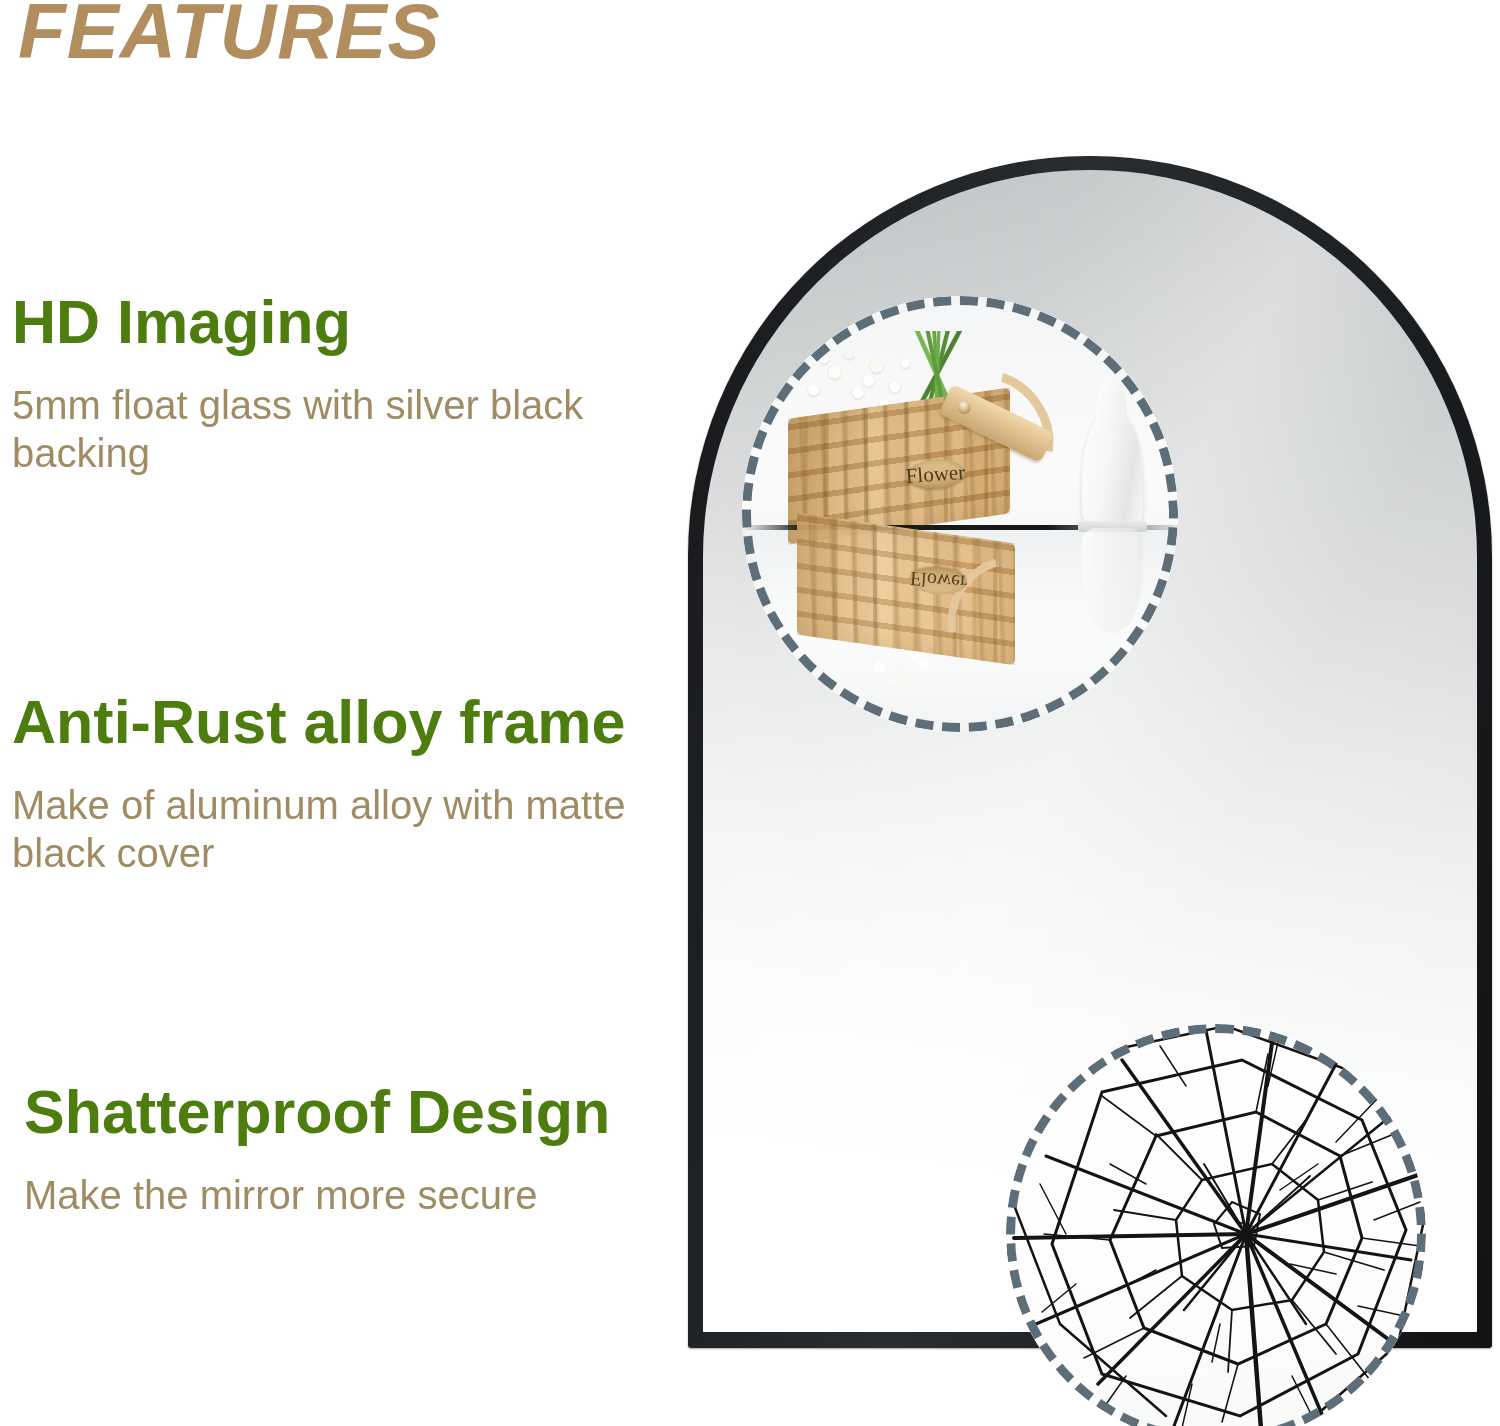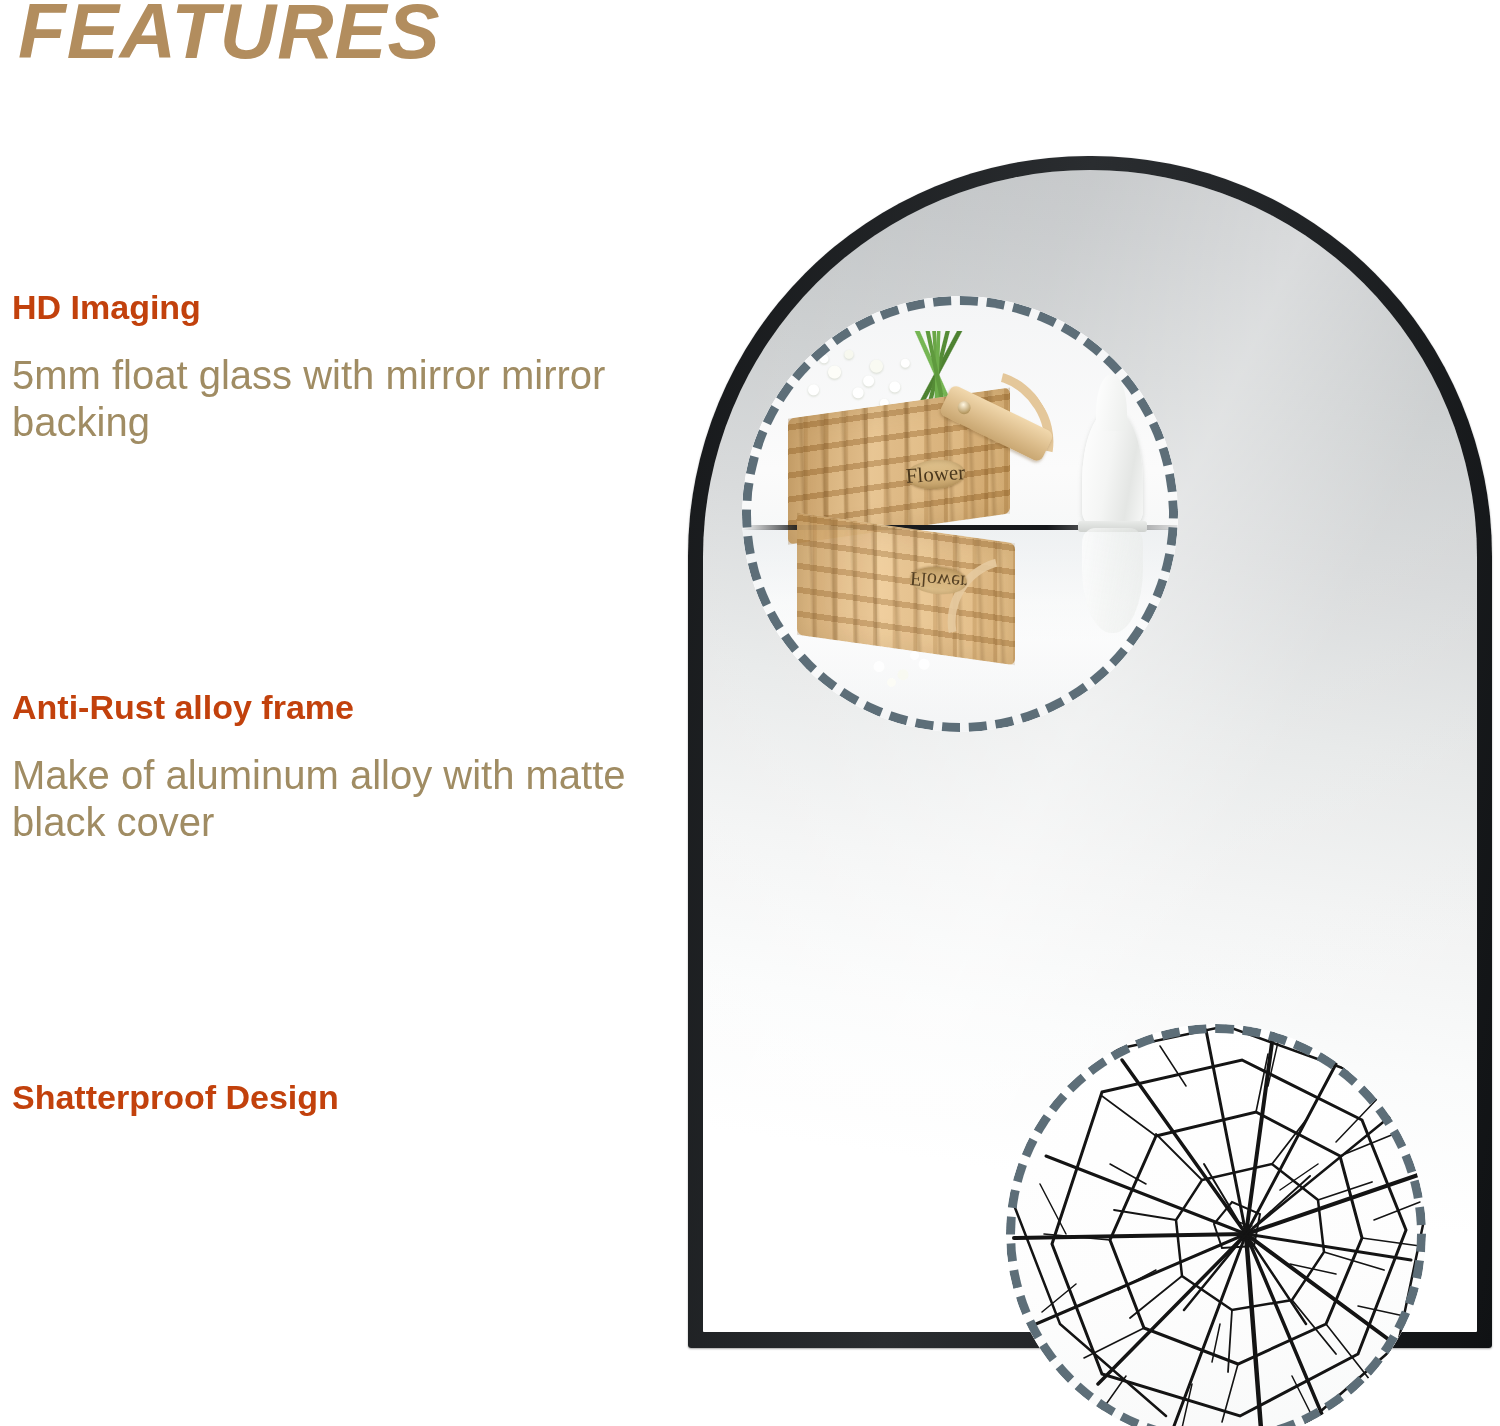--- a/index.html
+++ b/index.html
@@ -30,38 +30,38 @@
     line-height: 1;
   }
 
   
   .feature-block {
     position: absolute;
     left: 12px;
     width: 660px;
   }
   .feature-heading {
-    font-size: 34px;
+    font-size: 61px;
     font-weight: bold;
-    color: #c2410c;
+    color: #4d7c0f;
     line-height: 1.12;
     margin: 0 0 26px 0;
     white-space: nowrap;
   }
   .feature-body {
     font-size: 40px;
     font-weight: normal;
     color: #a08c63;
     line-height: 1.18;
     margin: 0;
   }
 
   #feature-1 { top: 288px; }
   #feature-2 { top: 688px; }
-  #feature-3 { top: 1078px; }
+  #feature-3 { top: 1078px; margin-left: 12px; }
 
   
   #mirror {
     position: absolute;
     left: 688px;
     top: 156px;
     width: 804px;
     height: 1192px;
   }
 
@@ -402,30 +402,31 @@
 
   
 </style>
 </head>
 <body>
 
 <div id="features-title">FEATURES</div>
 
 <div class="feature-block" id="feature-1">
   <h2 class="feature-heading">HD Imaging</h2>
-  <p class="feature-body">5mm float glass with mirror mirror backing</p>
+  <p class="feature-body">5mm float glass with silver black backing</p>
 </div>
 
 <div class="feature-block" id="feature-2">
   <h2 class="feature-heading">Anti-Rust alloy frame</h2>
   <p class="feature-body">Make of aluminum alloy with matte black cover</p>
 </div>
 
 <div class="feature-block" id="feature-3">
   <h2 class="feature-heading">Shatterproof Design</h2>
+  <p class="feature-body">Make the mirror more secure</p>
 </div>
 
 <div id="mirror">
   <div id="mirror-frame"></div>
   <div id="mirror-glass">
     <div id="glass-sheen"></div>
   </div>
 </div>
 
 <div class="callout" id="callout-basket">

